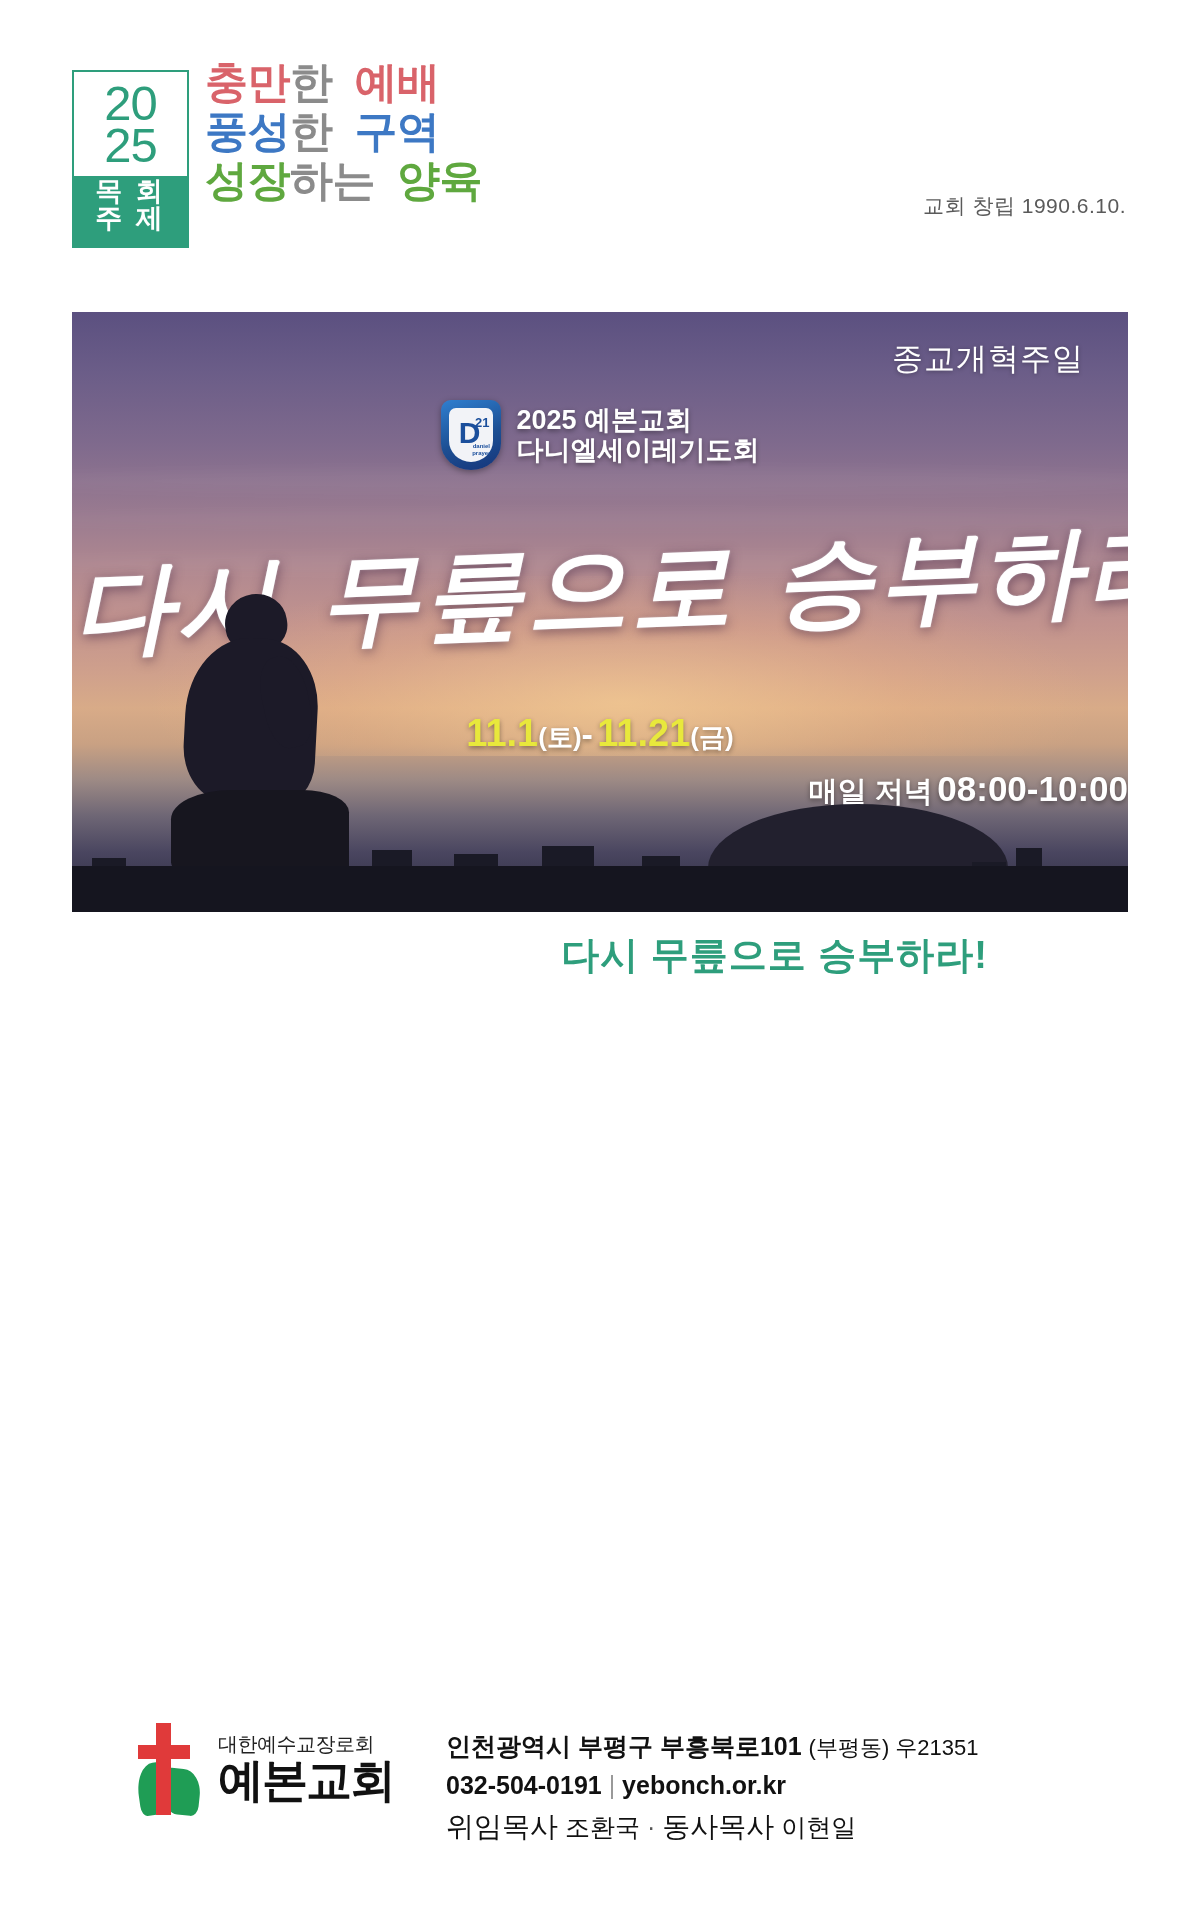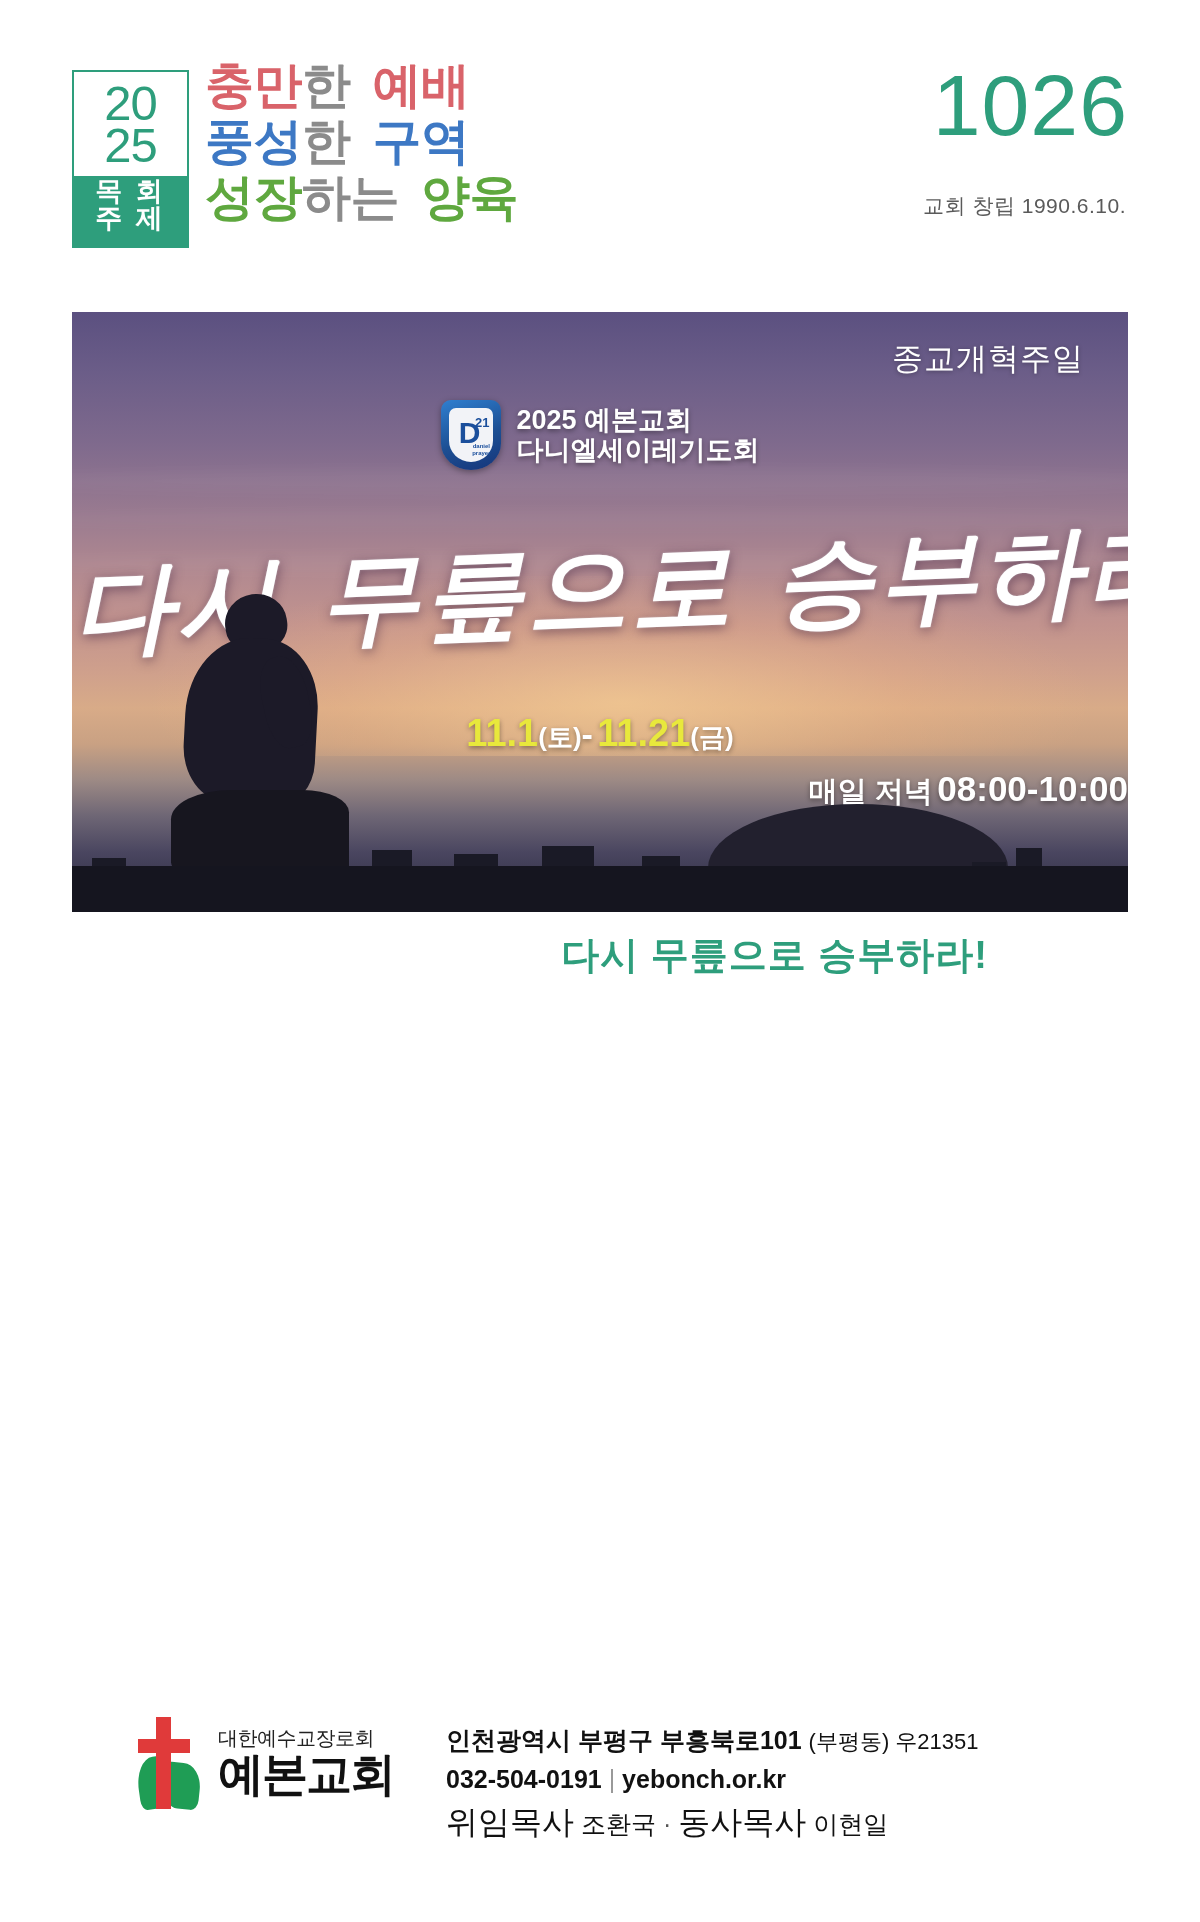--- a/index.html
+++ b/index.html
@@ -42,21 +42,21 @@
   }
   .subject-line {
     color: #ffffff; font-size: 27px; font-weight: 700;
     letter-spacing: 3px;
   }
 
   .theme-lines {
     position: absolute; left: 205px; top: 58px;
     line-height: 1.14;
   }
-  .theme-row { font-size: 49px; font-weight: 700; white-space: nowrap; letter-spacing: -0.5px; }
+  .theme-row { font-size: 43px; font-weight: 700; white-space: nowrap; letter-spacing: -0.5px; }
   .t-red   { color: #d9636a; }
   .t-blue  { color: #3d78c4; }
   .t-green { color: #5fa83f; }
   .t-gray  { color: #8b8b8b; }
   .sp-wide { display: inline-block; width: 22px; }
 
   .issue-number {
     position: absolute; right: 72px; top: 62px;
     color: #2e9e7c; font-size: 86px; font-weight: 400;
     letter-spacing: 1px; line-height: 1;
@@ -260,21 +260,21 @@
 
   .contact-block {
     margin-left: 52px; padding-top: 4px; line-height: 1.55;
   }
   .contact-line { white-space: nowrap; color: #111; font-size: 25px; }
   .addr-main { font-weight: 700; }
   .addr-sub { font-weight: 400; font-size: 22px; }
   .phone { font-weight: 700; }
   .divider-pipe { color: #999; font-weight: 400; }
   .site { font-weight: 700; }
-  .role { font-weight: 400; font-size: 32px; text-align: center; }
+  .role { font-weight: 400; font-size: 28px; text-align: center; }
   .pastor { font-weight: 400; font-size: 25px; }
   .mid-dot { color: #555; }
 </style>
 </head>
 <body>
 
 <div class="page">
 
   <div class="header">
 
@@ -294,21 +294,20 @@
         <span class="t-red">충만</span><span class="t-gray">한</span><span class="sp-wide"></span><span class="t-red">예배</span>
       </div>
       <div class="theme-row">
         <span class="t-blue">풍성</span><span class="t-gray">한</span><span class="sp-wide"></span><span class="t-blue">구역</span>
       </div>
       <div class="theme-row">
         <span class="t-green">성장</span><span class="t-gray">하는</span><span class="sp-wide"></span><span class="t-green">양육</span>
       </div>
     </div>
 
-    <div class="issue-number">1026</div>
     <div class="founding">교회  창립  1990.6.10.</div>
   </div>
 
   <div class="poster">
     <div class="sky-glow"></div>
     <div class="cloud-band cb1"></div>
     <div class="cloud-band cb2"></div>
     <div class="cloud-band cb3"></div>
 
     <div class="poster-label">종교개혁주일</div>

